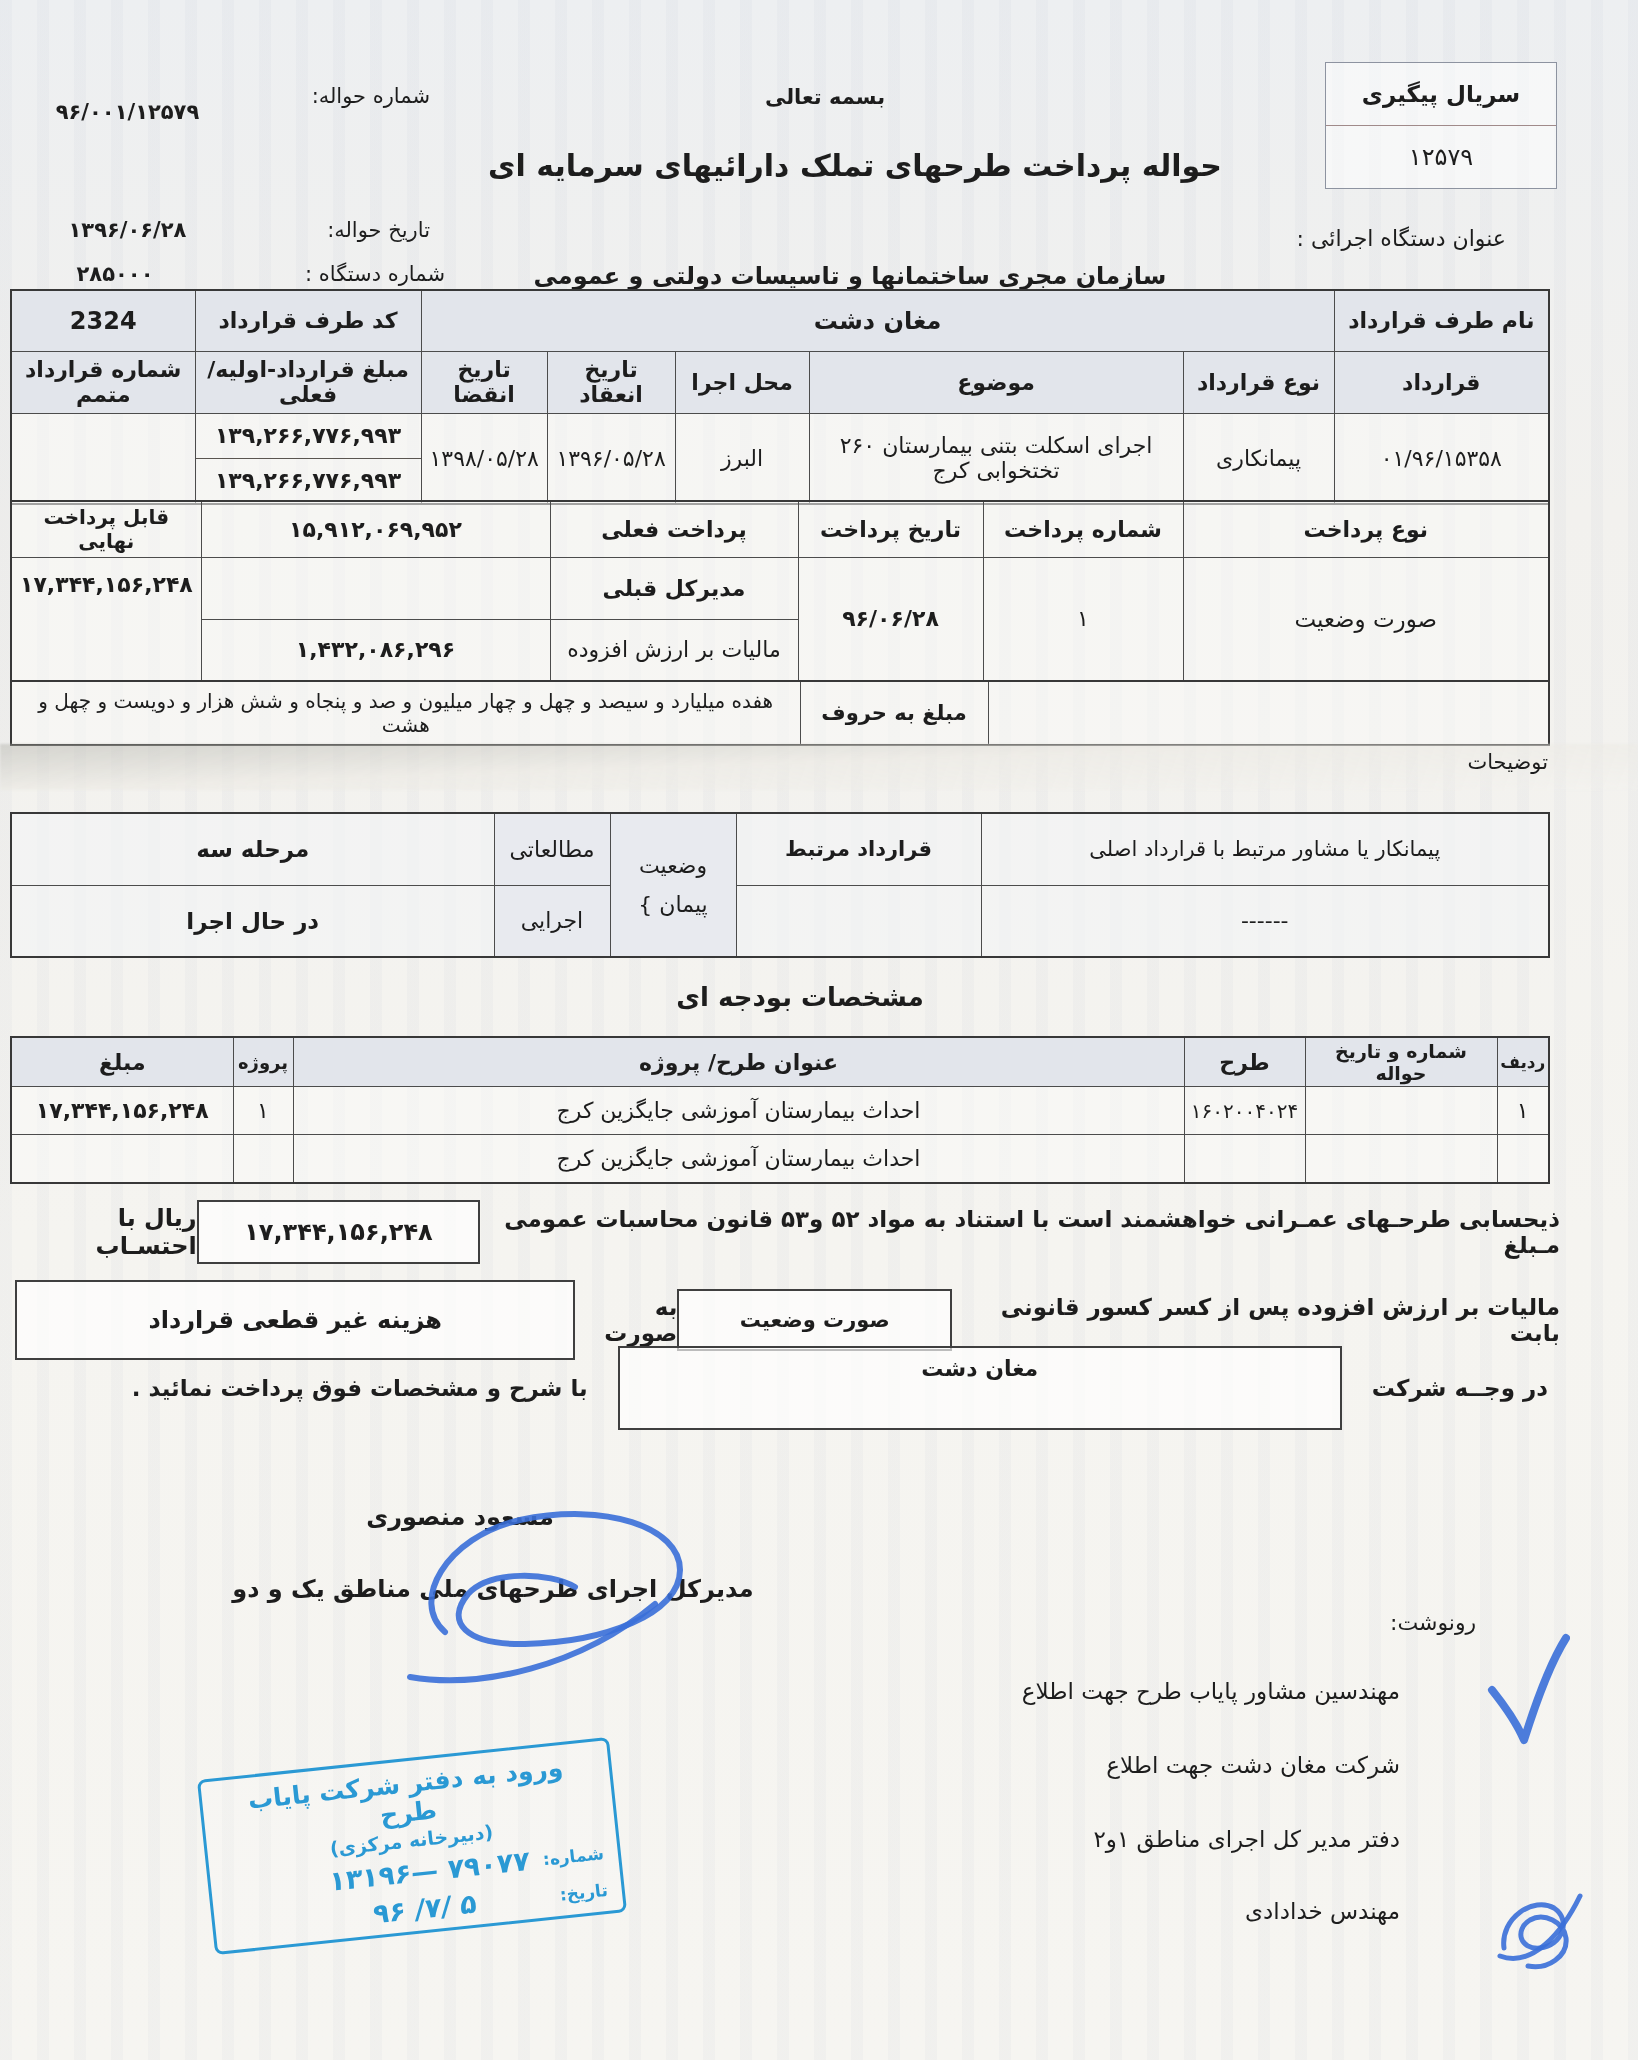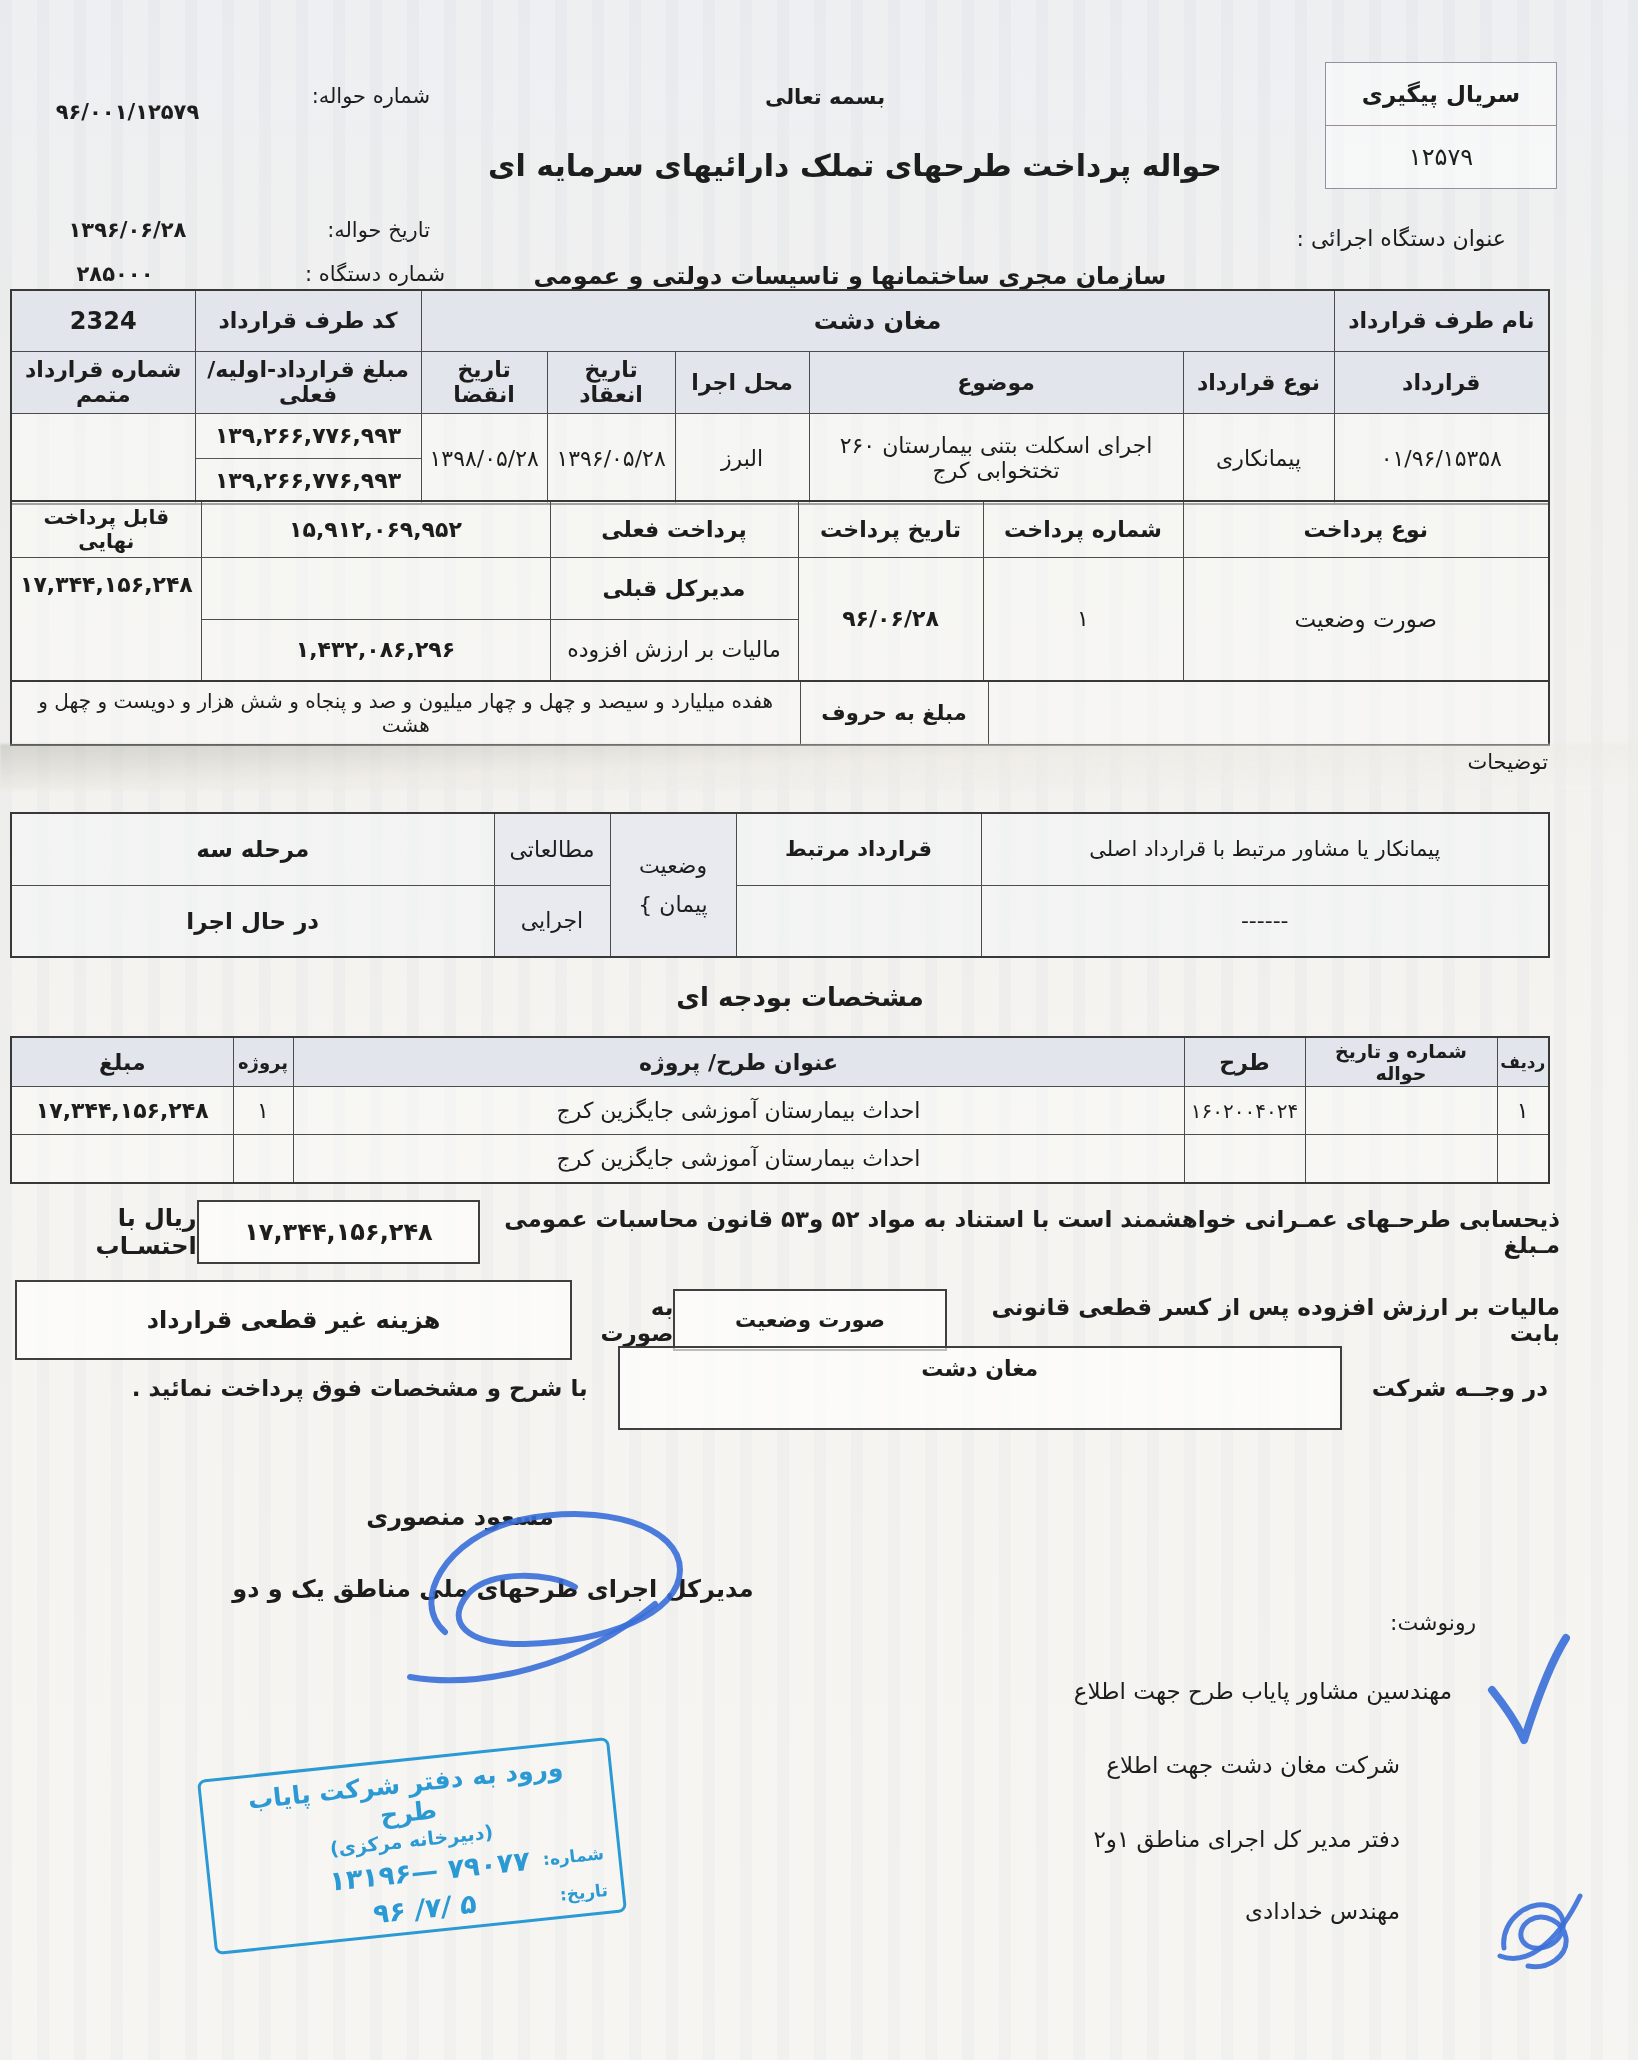--- a/index.html
+++ b/index.html
@@ -231,41 +231,41 @@
   </tbody>
     </table>
 
   <div class="abs iline" style="left:15px;top:1200px;width:1545px;height:64px;justify-content:space-between;">
     <span class="b" style="font-size:23px;">ذیحسابی طرحـهای عمـرانی خواهشمند است با استناد به مواد ۵۲ و۵۳ قانون محاسبات عمومی مـبلغ</span>
     <div class="ibox num" style="width:290px;height:60px;font-size:24px;">۱۷,۳۴۴,۱۵۶,۲۴۸</div>
     <span class="b" style="font-size:24px;">ریال با احتسـاب</span>
   </div>
 
   <div class="abs iline" style="left:15px;top:1280px;width:1545px;height:80px;justify-content:space-between;">
-    <span class="b" style="font-size:23px;">مالیات بر ارزش افزوده پس از کسر قطعی قانونی بابت</span>
+    <span class="b" style="font-size:23px;">مالیات بر ارزش افزوده پس از کسر کسور قانونی بابت</span>
     <div class="ibox" style="width:275px;height:58px;font-size:21px;">صورت وضعیت</div>
     <span class="b" style="font-size:23px;">به صورت</span>
     <div class="ibox" style="width:565px;height:76px;font-size:24px;">هزینه غیر قطعی قرارداد</div>
   </div>
 
   <div class="abs iline" style="left:90px;top:1350px;width:1458px;height:76px;gap:30px;">
     <span class="b" style="font-size:23px;white-space:nowrap;">در وجــه شرکت</span>
     <div class="ibox" style="width:720px;height:72px;font-size:22px;align-items:flex-start;padding-top:8px;">مغان دشت</div>
     <span class="b" style="font-size:23px;white-space:nowrap;">با شرح و مشخصات فوق پرداخت نمائید .</span>
   </div>
 
   <div class="abs c b" style="left:345px;top:1503px;width:230px;font-size:24px;">مسعود منصوری</div>
   <div class="abs c b" style="left:168px;top:1575px;width:650px;font-size:24px;">مدیرکل اجرای طرحهای ملی مناطق یک و دو</div>
   <svg class="abs" style="left:350px;top:1482px;" width="380" height="210" viewBox="0 0 380 210">
     <path class="pen" stroke-width="6" d="M95,150 C 60,120 95,55 170,38 C 255,20 330,45 330,88 C 330,132 255,160 175,162 C 115,163 95,140 118,112 C 140,88 200,90 225,105"></path>
     <path class="pen" stroke-width="6" d="M60,195 C 130,207 230,185 305,122"></path>
   </svg>
 
   <div class="abs" style="left:1390px;top:1610px;width:160px;text-align:left;font-size:22px;">رونوشت:</div>
-  <div class="abs" style="left:990px;top:1678px;width:462px;font-size:23px;">مهندسین مشاور پایاب طرح جهت اطلاع</div>
+  <div class="abs" style="left:938px;top:1678px;width:462px;font-size:23px;">مهندسین مشاور پایاب طرح جهت اطلاع</div>
   <div class="abs" style="left:938px;top:1752px;width:462px;text-align:right;font-size:23px;">شرکت مغان دشت جهت اطلاع</div>
   <div class="abs" style="left:938px;top:1826px;width:462px;text-align:right;font-size:23px;">دفتر مدیر کل اجرای مناطق ۱و۲</div>
   <div class="abs" style="left:938px;top:1898px;width:462px;text-align:right;font-size:23px;">مهندس خدادادی</div>
 
   <svg class="abs" style="left:1480px;top:1628px;" width="90" height="120" viewBox="0 0 90 120">
     <path class="pen" stroke-width="8" d="M12,62 C 28,82 38,98 44,112 C 56,74 72,32 86,10"></path>
   </svg>
   <svg class="abs" style="left:1492px;top:1878px;" width="95" height="105" viewBox="0 0 95 105">
     <path class="pen" stroke-width="5" d="M12,70 C 8,40 42,18 62,30 C 80,42 70,68 48,70 C 28,72 22,52 38,42 C 52,34 72,44 74,60 C 76,78 56,92 36,88"></path>
     <path class="pen" stroke-width="5" d="M88,18 C 70,55 40,90 8,78"></path>

